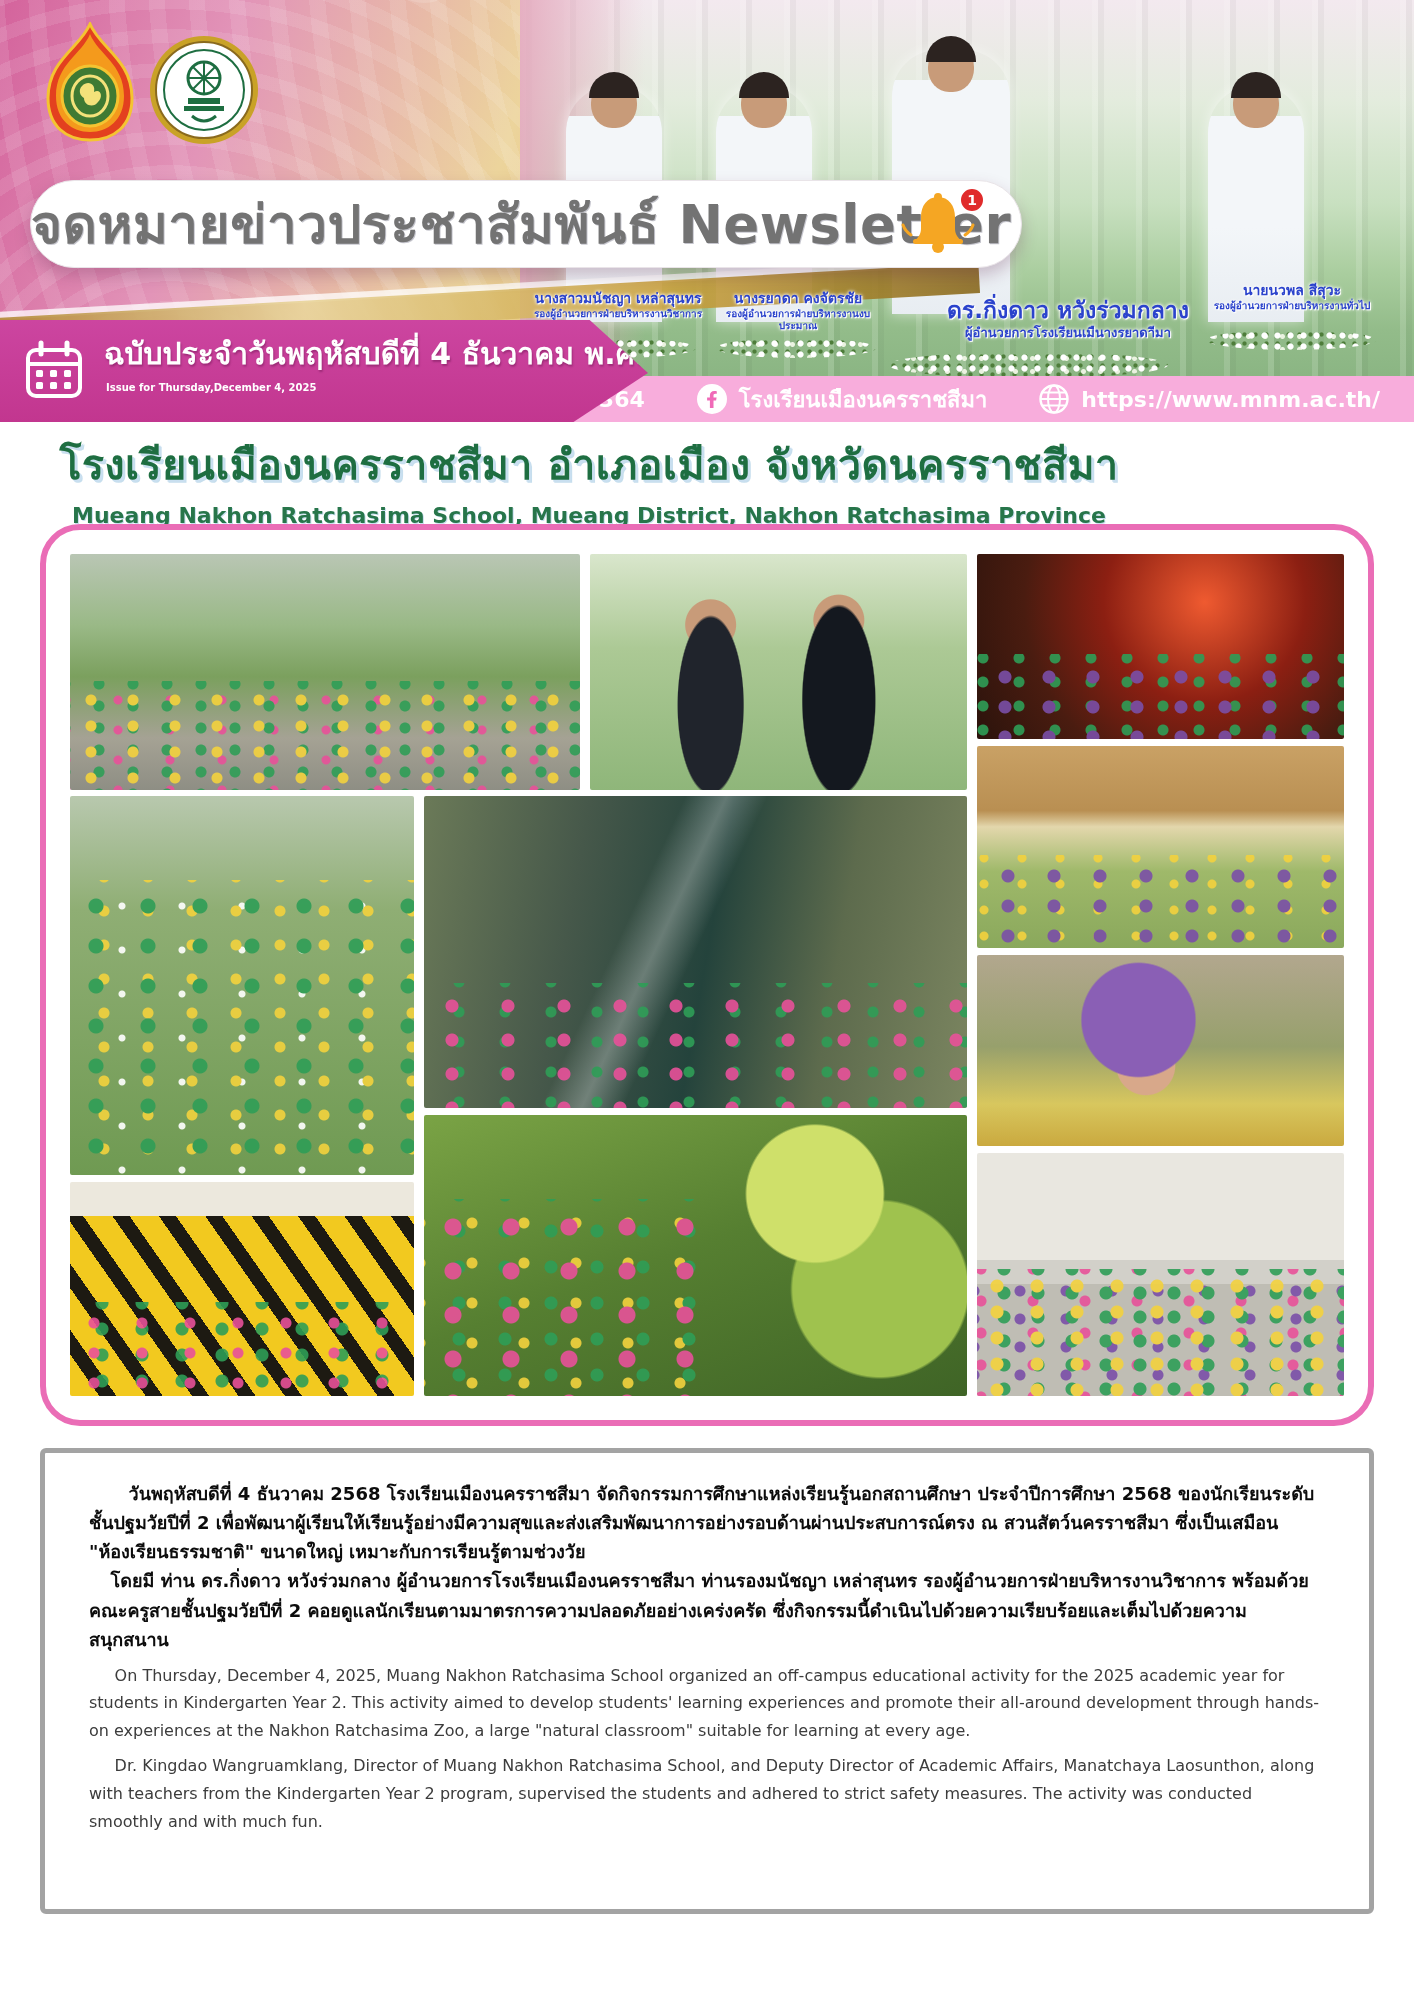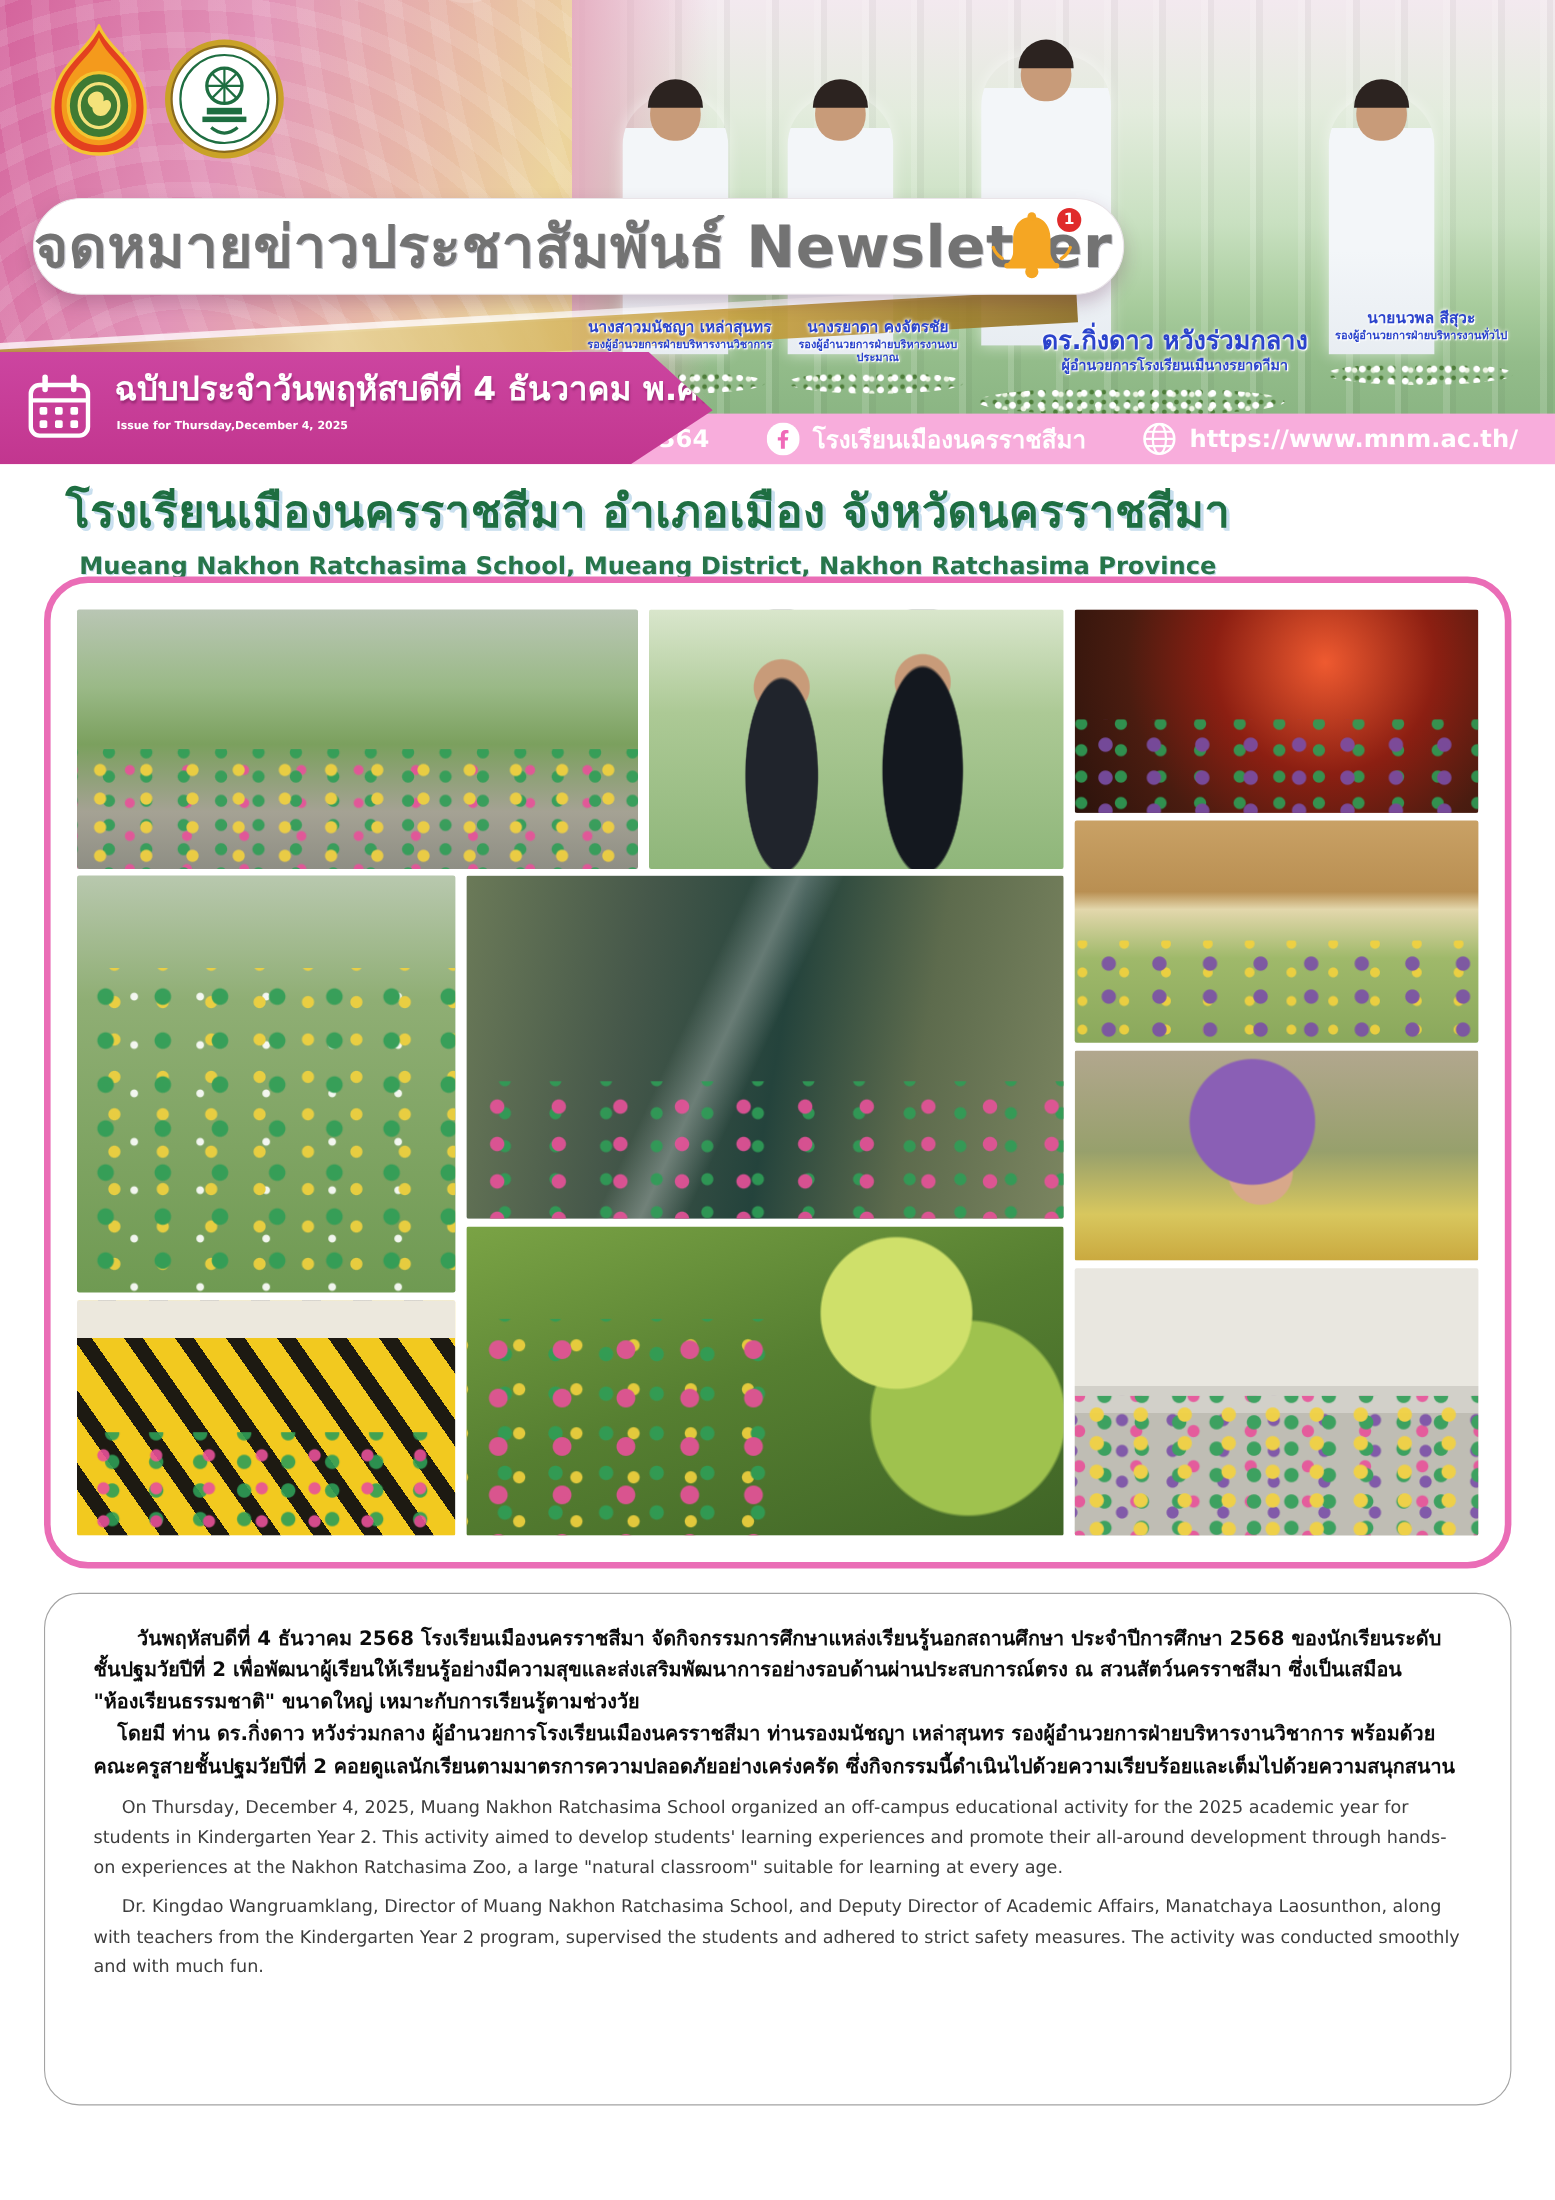--- a/index.html
+++ b/index.html
@@ -165,21 +165,21 @@
   .t-expo::after { height:52%; background-image:
       radial-gradient(circle,#f3d23e 6px, rgba(0,0,0,0) 7px),
       radial-gradient(circle,#2f9e57 6px, rgba(0,0,0,0) 7px),
       radial-gradient(circle,#7b4fa8 5px, rgba(0,0,0,0) 6px),
       radial-gradient(circle,#e8519a 5px, rgba(0,0,0,0) 6px);
     background-size:40px 26px,34px 24px,46px 28px,52px 32px;
     background-position:0 4px,10px 12px,20px 8px,30px 16px; }
 
   
   .text-card { position:absolute; top:1448px; left:40px; width:1334px; height:466px; background:#ffffff;
-    border:1px solid #a3a3a3; border-radius:32px; padding:26px 44px; overflow:hidden; z-index:3; }
+    border:5px solid #a3a3a3; border-radius:6px; padding:26px 44px; overflow:hidden; z-index:3; }
   .thai-para { font-size:18px; font-weight:600; color:#0c0c0c; line-height:1.62; text-indent:2.2em; }
   .thai-para + .thai-para { text-indent:1.2em; }
   .eng-para { font-size:16px; color:#3c3c3c; line-height:1.72; text-indent:1.6em; margin-top:8px; }
   .eng-para:first-of-type { margin-top:14px; }
 </style>
 </head>
 <body>
 
 <div class="page">
 

